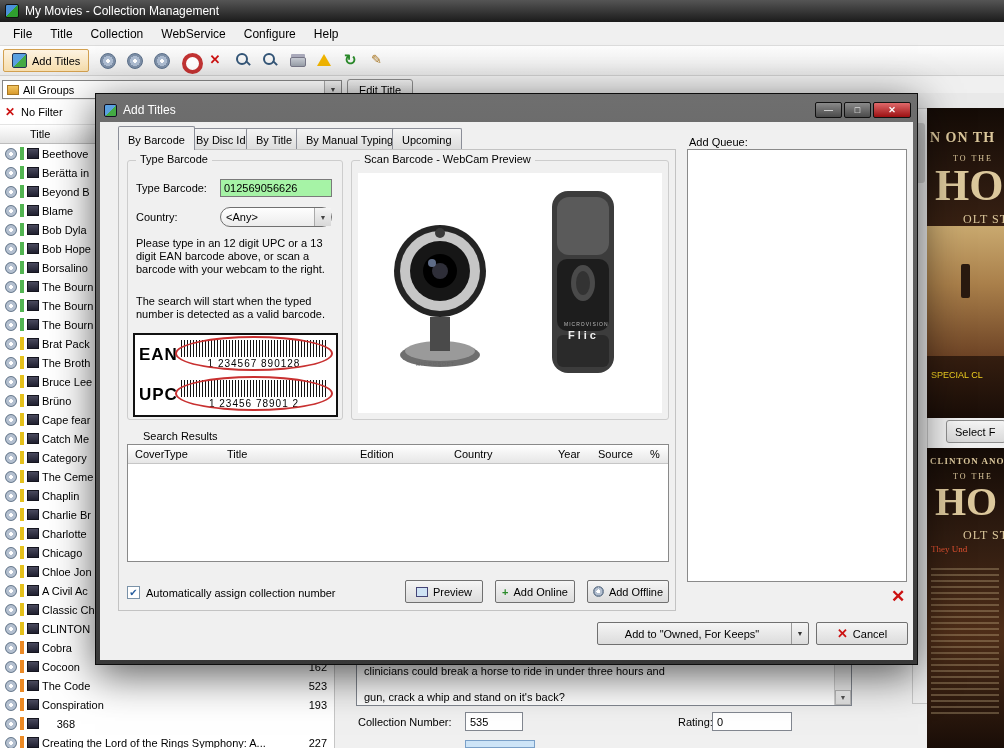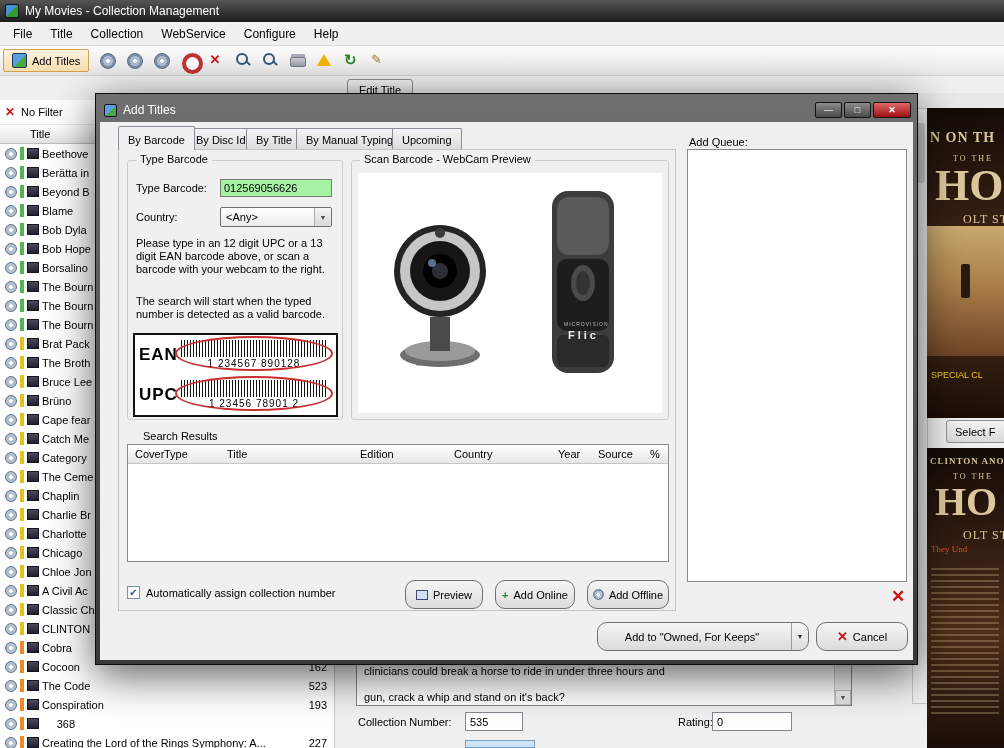--- a/index.html
+++ b/index.html
@@ -92,42 +92,42 @@
   .tab{position:absolute;top:6px;height:22px;padding:5px 9px 0;border:1px solid #8b8e98;border-bottom:none;background:linear-gradient(#f4f4f4,#dcdcdc);border-radius:2px 2px 0 0;font-size:11px;}
   .tab.active{background:#f0f0f0;height:24px;top:4px;padding-top:7px;z-index:2;}
   #addqueue-label{position:absolute;left:589px;top:14px;}
   #tab-page{position:absolute;left:18px;top:27px;width:558px;height:462px;border:1px solid #c3c3c3;background:#f0f0f0;}
   .group{position:absolute;border:1px solid #cdcdcd;border-radius:3px;}
   .glabel{position:absolute;top:-8px;left:8px;background:#f0f0f0;padding:0 4px;}
   #grp-type{left:8px;top:10px;width:216px;height:260px;}
   #grp-scan{left:232px;top:10px;width:318px;height:260px;}
   .flabel{position:absolute;}
   #barcode-input{position:absolute;left:92px;top:18px;width:112px;height:18px;background:#a6f3a6;border:1px solid #7a7a7a;padding:1px 3px;font:11px "Liberation Sans",sans-serif;}
-  #country-combo{position:absolute;left:92px;top:46px;width:112px;height:20px;background:linear-gradient(#fefefe,#ececec);border:1px solid #707070;border-radius:2px;display:flex;align-items:center;padding-left:5px;}
+  #country-combo{position:absolute;left:92px;top:46px;width:112px;height:20px;background:linear-gradient(#fefefe,#ececec);border:1px solid #707070;border-radius:10px;display:flex;align-items:center;padding-left:5px;}
   .help{position:absolute;left:8px;width:200px;line-height:13px;}
   #bc-box{position:absolute;left:5px;top:172px;width:205px;height:84px;background:#fff;border:2px solid #111;}
   .bc-row{position:absolute;left:0;width:100%;height:38px;}
   .bc-big{position:absolute;left:4px;top:8px;font-size:17px;font-weight:bold;letter-spacing:1px;}
   .bc-stripes{position:absolute;left:46px;top:3px;width:146px;height:17px;background:repeating-linear-gradient(90deg,#111 0 1px,#fff 1px 3px);}
   .bc-nums{position:absolute;left:46px;top:21px;width:146px;text-align:center;font-size:10px;letter-spacing:1px;}
   .bc-ellipse{position:absolute;left:40px;top:-1px;width:158px;height:35px;border:2px solid #c83030;border-radius:50%;}
   #scan-area{position:absolute;left:6px;top:12px;right:6px;bottom:6px;background:#fff;}
   #webcam-img{position:absolute;left:24px;top:36px;}
   #webcam-brand{position:absolute;left:58px;top:188px;font-size:5px;color:#666;letter-spacing:1px;}
   #flic-img{position:absolute;left:182px;top:14px;}
   #flic-brand{position:absolute;left:206px;top:148px;font-size:5px;color:#bbb;letter-spacing:1px;}
   #flic-name{position:absolute;left:210px;top:156px;font-size:11px;font-weight:bold;color:#eee;letter-spacing:3px;}
   #results-label{position:absolute;left:24px;top:280px;}
   #results-list{position:absolute;left:8px;top:294px;width:542px;height:118px;background:#fff;border:1px solid #898989;}
   #results-header{position:relative;height:19px;background:linear-gradient(#ffffff,#e6e6e6);border-bottom:1px solid #c6c6c6;}
   .rcol{position:absolute;top:3px;}
   .c1{left:7px;} .c2{left:36px;} .c3{left:99px;} .c4{left:232px;} .c5{left:326px;} .c6{left:430px;} .c7{left:470px;} .c8{left:522px;}
   #auto-assign{position:absolute;left:8px;top:436px;display:flex;align-items:center;gap:6px;}
   .cb{width:13px;height:13px;background:#fff;border:1px solid #7a92a8;text-align:center;line-height:11px;font-size:10px;color:#275d9e;}
-  .dlg-btn{position:absolute;height:29px;background:linear-gradient(#f5f5f5,#dcdcdc);border:1px solid #707070;border-radius:10px;display:flex;align-items:center;justify-content:center;gap:5px;font-size:11px;}
+  .dlg-btn{position:absolute;height:23px;background:linear-gradient(#f5f5f5,#dcdcdc);border:1px solid #707070;border-radius:2px;display:flex;align-items:center;justify-content:center;gap:5px;font-size:11px;}
   #btn-preview{left:286px;top:430px;width:78px;}
   #btn-addonline{left:376px;top:430px;width:80px;}
   #btn-addoffline{left:468px;top:430px;width:82px;}
   .bico-screen{width:12px;height:10px;background:#cfe3f5;border:1px solid #447;}
   .bico-plus{color:#2a8a2a;font-weight:bold;}
   .bico-disc{width:11px;height:11px;border-radius:50%;background:radial-gradient(circle,#fff 0 2px,#b4c0d0 2px 4px,#8494aa 4px);border:1px solid #66788c;}
   #queue-list{position:absolute;left:587px;top:27px;width:220px;height:433px;background:#fff;border:1px solid #8a8a8a;}
   #queue-x{position:absolute;left:787px;top:464px;width:22px;height:22px;color:#cc1111;font-size:17px;font-weight:bold;text-align:center;line-height:22px;}
   #btn-addto{left:497px;top:500px;width:212px;padding:0;}
   #btn-addto .main{flex:1;text-align:center;}
@@ -185,20 +185,25 @@
         <span class="tbi i-print"></span>
       
         <span class="tbi i-warn"></span>
       
         <span class="tbi i-refresh"></span>
       
         <span class="tbi i-wand"></span>
       </span>
   </div>
 
+  <div id="groups-combo">
+    <span class="combo-ic"></span>
+    <span>All Groups</span>
+    <span class="combo-arrow">▼</span>
+  </div>
   <div id="edittitle-btn">
     <span>Edit Title</span>
   </div>
 
   <div id="sidebar">
     <div id="filter-row">
       <span class="red-x">✕</span>
       <span>No Filter</span>
     </div>
     <div id="list-header">

